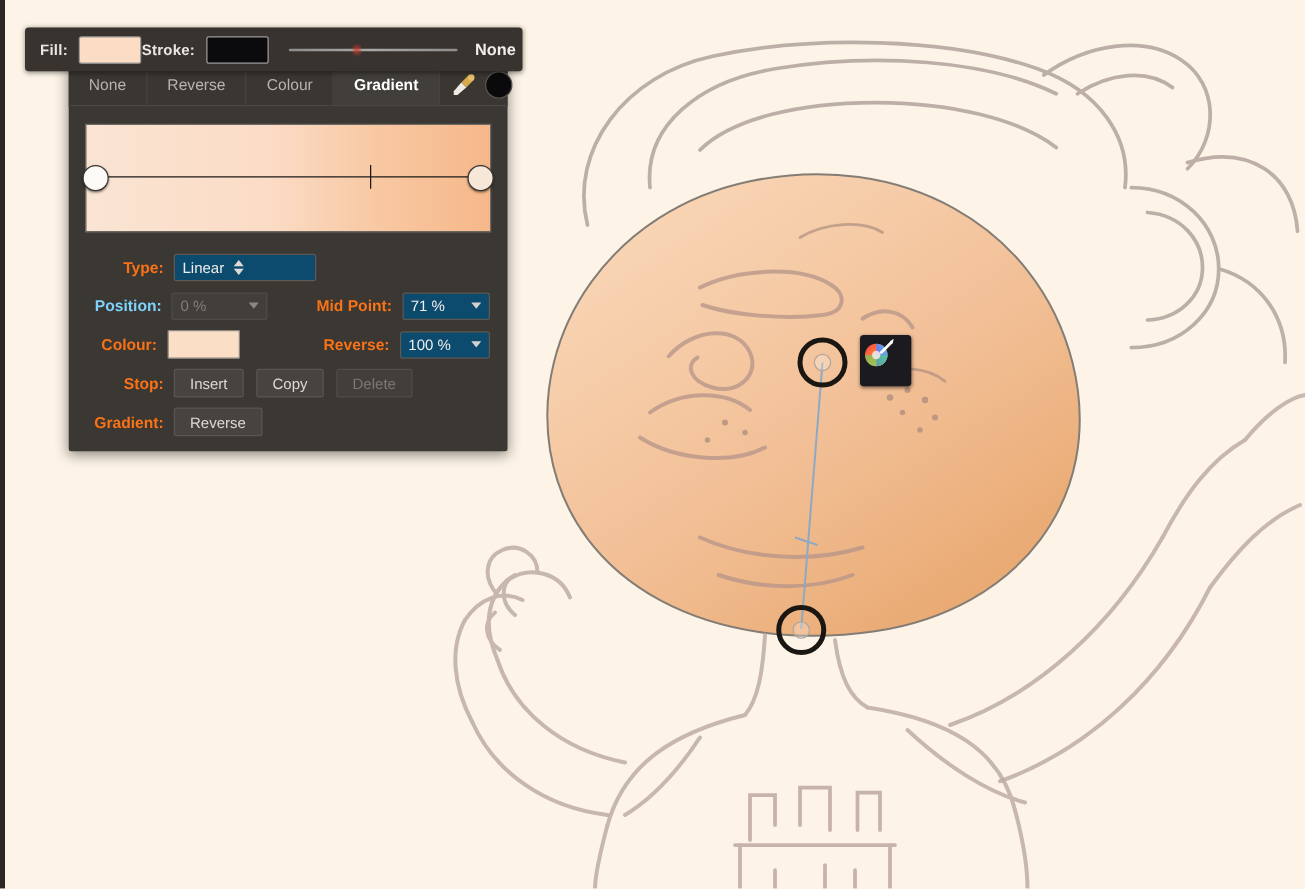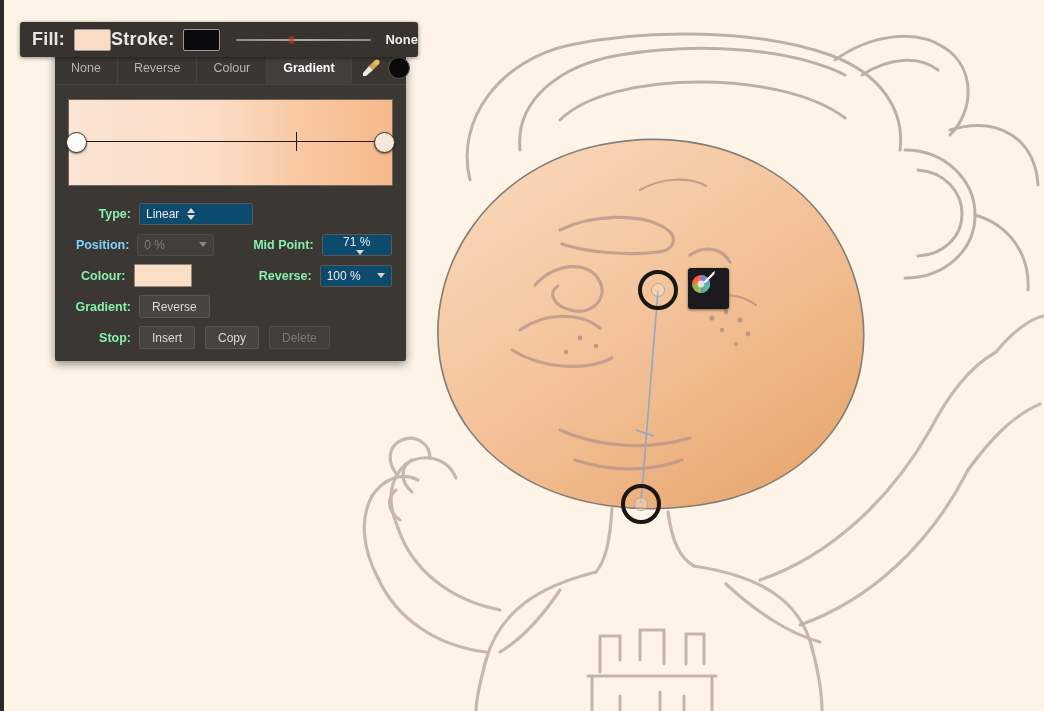--- a/index.html
+++ b/index.html
@@ -16,21 +16,21 @@
   #canvas svg{position:absolute;left:0;top:0;}
 
   
   #fillbar{
     position:absolute;left:20px;top:22px;width:398px;height:35px;
     background:#38332f;border-radius:3px;
     display:flex;align-items:center;
     box-shadow:0 1px 4px rgba(0,0,0,.45);
     z-index:20;
   }
-  #fillbar .lbl{color:#e9e6e2;font-size:18px;font-weight:bold;letter-spacing:.2px;}
+  #fillbar .lbl{color:#e9e6e2;font-size:12px;font-weight:bold;letter-spacing:.2px;}
   #fillbar .sw{width:48px;height:20px;border:1px solid #9b9b9b;border-radius:2px;}
   .sw-fill{background:#fbdcc4;}
   .sw-stroke{background:#0b0b0d;}
   #fillbar .slider{
     position:relative;flex:0 0 135px;height:14px;margin-left:16px;
   }
   #fillbar .slider .track{
     position:absolute;left:0;right:0;top:6px;height:2px;
     background:linear-gradient(to right,#8d8d8d,#a9a9a9 48%,#8d8d8d);
     border-radius:1px;
@@ -76,21 +76,21 @@
     background:#fdfbf8;border:1px solid #3b3733;top:33px;
     box-shadow:0 1px 2px rgba(0,0,0,.5);
   }
   .stop.s0{left:-2px;}
   .stop.s1{right:-2px;background:#f7e7d8;}
   #mid-mark{position:absolute;left:70%;top:33px;width:1px;height:19px;background:#1d1a17;}
 
   
   #rows{margin-top:14px;padding:0 14px;color:#d8d4cf;font-size:12.5px;}
   .row{display:flex;align-items:center;height:31px;}
-  .lab{text-align:right;font-weight:bold;color:#86efac;}
+  .lab{text-align:right;font-weight:bold;color:#f97316;}
   .lab.dim{color:#7dd3fc;}
   .field{
     background:#0c4a6e;border:1px solid #5d5852;border-radius:2px;
     height:20px;display:flex;align-items:center;
     padding:0 6px;color:#f0eeeb;font-size:12px;
   }
   .field.dim{color:#827e79;background:#423e3a;border-color:#504b46;}
   .combo{position:relative;}
   .combo .val{flex:1;}
   .chev{width:0;height:0;border-left:4px solid transparent;border-right:4px solid transparent;
@@ -322,42 +322,42 @@
       </span>
     </div>
 
     <div class="row">
       <span class="lab dim" style="width:62px;">Position:</span>
       <span class="field dim combo" style="width:64px;margin-left:8px;">
         <span class="val">0 %</span>
         <span class="chev dim"></span>
       </span>
       <span class="lab" style="width:78px;margin-left:24px;">Mid Point:</span>
-      <span class="field combo" style="width:58px;margin-left:8px;flex-direction:column;">
+      <span class="field combo" style="width:58px;margin-left:8px;">
         <span class="val">71 %</span>
         <span class="chev"></span>
       </span>
     </div>
 
     <div class="row">
       <span class="lab" style="width:62px;">Colour:</span>
       <span class="colour-sw" style="margin-left:8px;"></span>
       <span class="lab" style="width:72px;margin-left:54px;">Reverse:</span>
       <span class="field combo" style="width:64px;margin-left:8px;">
         <span class="val">100 %</span>
         <span class="chev"></span>
       </span>
     </div>
 
     <div class="row">
-      <span class="lab" style="width:62px;">Gradient:</span>
-      <span class="btn" style="margin-left:8px;">Reverse</span>
-    </div>
-
-    <div class="row">
       <span class="lab" style="width:62px;">Stop:</span>
       <span class="btn" style="margin-left:8px;">Insert</span>
       <span class="btn" style="margin-left:10px;">Copy</span>
       <span class="btn dim" style="margin-left:10px;">Delete</span>
     </div>
 
+    <div class="row">
+      <span class="lab" style="width:62px;">Gradient:</span>
+      <span class="btn" style="margin-left:8px;">Reverse</span>
+    </div>
+
   </div>
 </div>
 
 </body></html>

